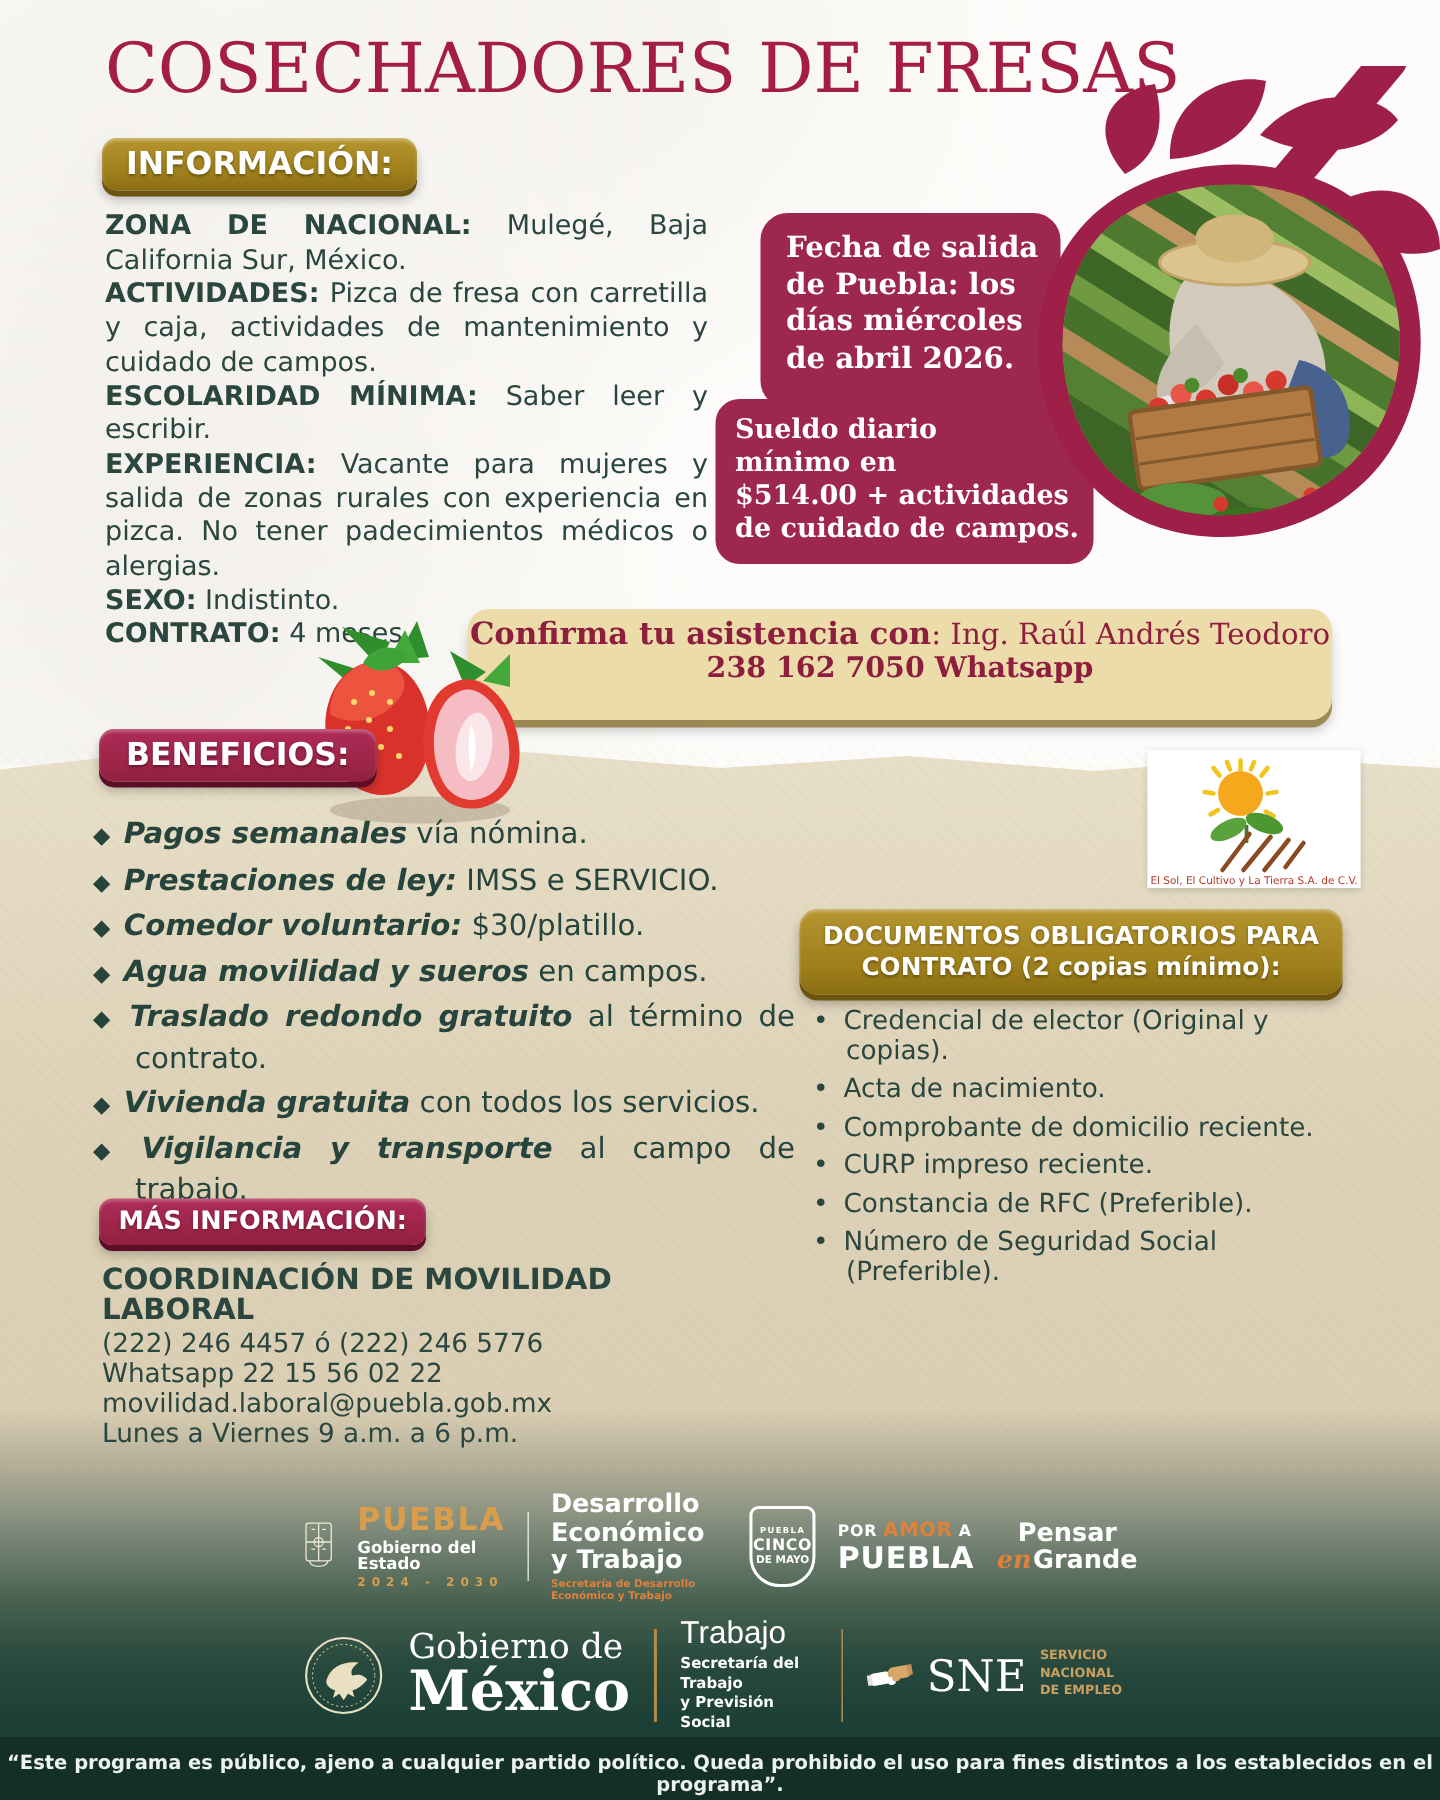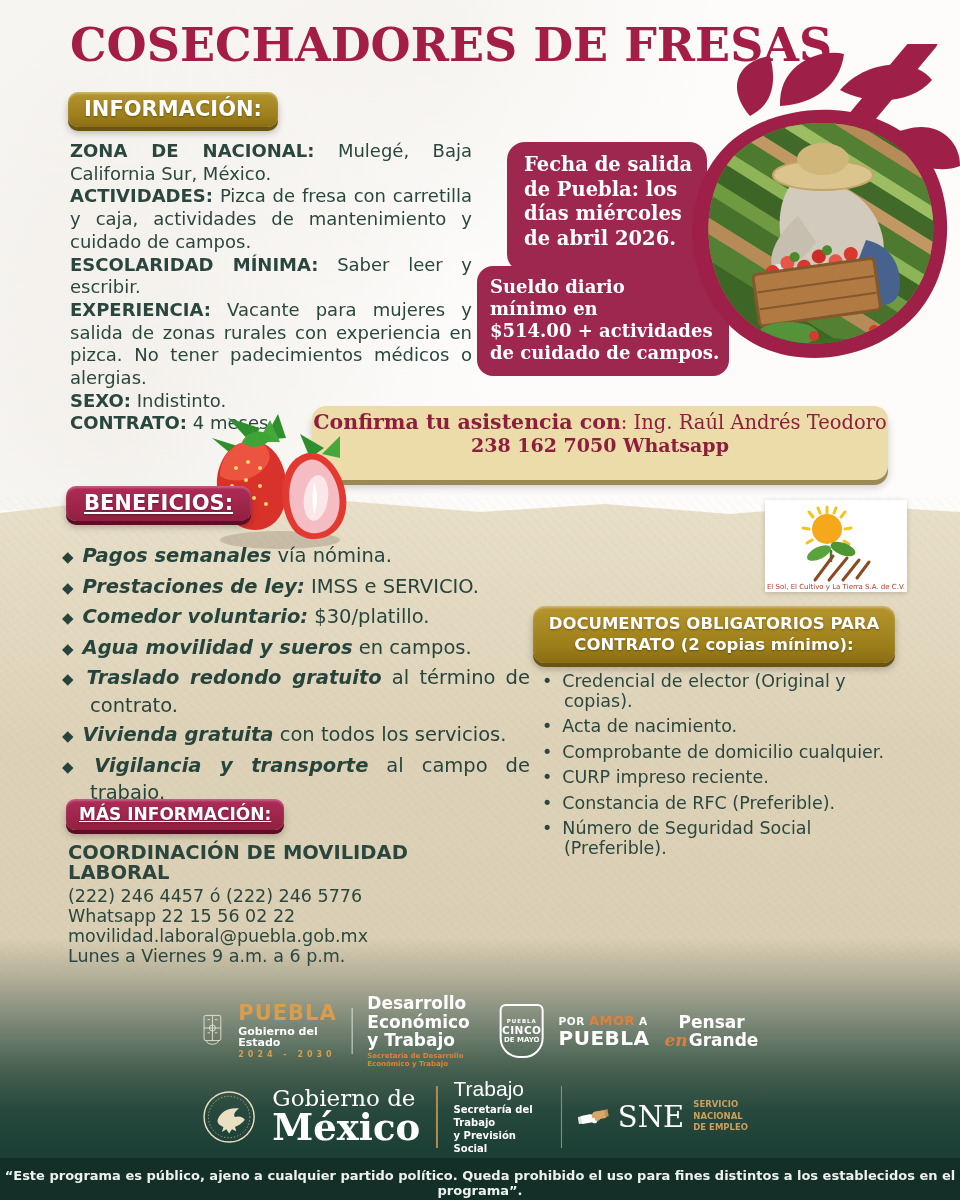--- a/index.html
+++ b/index.html
@@ -16,28 +16,28 @@
     background:linear-gradient(180deg,#e8dfc9 0%,#ddd2b7 35%,#d6cbb0 100%);
     clip-path:polygon(0 16px,9% 6px,22% 14px,36% 4px,50% 15px,63% 7px,76% 17px,88% 8px,100% 15px,100% 100%,0 100%);}
   .bg-grain{position:absolute;left:0;top:497px;width:960px;height:703px;opacity:.5;
     background:repeating-linear-gradient(47deg,rgba(150,128,88,.06) 0 2px,transparent 2px 7px),
                repeating-linear-gradient(-33deg,rgba(255,255,255,.10) 0 1px,transparent 1px 6px);}
   .footer-grad{position:absolute;left:0;top:938px;width:960px;height:262px;
     background:linear-gradient(180deg,rgba(214,203,176,0) 0%,#b0ac96 16%,#7c8878 32%,#46604f 50%,#27483d 66%,#1d4036 80%,#1c3e35 100%);}
   .disclaimer-strip{position:absolute;left:0;top:1158px;width:960px;height:42px;background:#132f28;}
   
   .title{position:absolute;left:70px;top:18px;font-family:"DejaVu Serif","Liberation Serif",serif;
-    font-weight:bold;font-size:46px;color:#a31d46;letter-spacing:0;white-space:nowrap;}
+    font-weight:normal;font-size:46px;color:#a31d46;letter-spacing:0;white-space:nowrap;}
   
   .badge{position:absolute;border-radius:10px;color:#fff;font-weight:bold;z-index:5;
     text-shadow:0 1px 2px rgba(0,0,0,.35);}
   .badge-gold{background:linear-gradient(180deg,#b5952e 0%,#9c7e1a 70%,#8a6d12 100%);
     box-shadow:0 4px 0 #6a5410,0 6px 7px rgba(0,0,0,.25),inset 0 2px 2px rgba(255,255,255,.3);}
   .badge-maroon{background:linear-gradient(180deg,#ae2c59 0%,#92203f 100%);
-    box-shadow:0 4px 0 #5c0e27,0 6px 7px rgba(0,0,0,.25),inset 0 2px 2px rgba(255,255,255,.25);text-decoration:underline;}
+    box-shadow:0 4px 0 #5c0e27,0 6px 7px rgba(0,0,0,.25),inset 0 2px 2px rgba(255,255,255,.25);}
   #info-badge{left:68px;top:92px;font-size:21px;padding:5px 16px 6px;}
   #beneficios-badge{left:66px;top:486px;font-size:21px;padding:5px 18px 6px;}
   #masinfo-badge{left:66px;top:799px;font-size:17px;padding:5px 13px 6px;border-radius:9px;}
   #docs-badge{left:533px;top:606px;width:362px;font-size:16.5px;line-height:21px;text-align:center;
     padding:7px 8px 8px;border-radius:12px;box-sizing:border-box;}
   
   .info-text{position:absolute;left:70px;top:140px;width:402px;font-size:18px;line-height:22.7px;
     color:#2a463e;text-align:justify;z-index:2;}
   .info-text p{margin:0;}
   .info-text b{font-weight:bold;}
@@ -290,21 +290,21 @@
       <line x1="78" y1="80" x2="94" y2="60"></line>
         <line x1="92" y1="78" x2="104" y2="62"></line>
     </g>
     <text x="71" y="89" text-anchor="middle" font-size="7" fill="#b33a2a" font-family="DejaVu Sans, sans-serif">El Sol, El Cultivo y La Tierra S.A. de C.V.</text>
   </svg>
 
   <div class="badge badge-gold" id="docs-badge">DOCUMENTOS OBLIGATORIOS PARA CONTRATO (2 copias mínimo):</div>
   <ul class="docs-list">
     <li><span class="dot">•</span><span>Credencial de elector (Original y copias).</span></li>
     <li><span class="dot">•</span><span>Acta de nacimiento.</span></li>
-    <li><span class="dot">•</span><span>Comprobante de domicilio cualquier.</span></li>
+    <li><span class="dot">•</span><span>Comprobante de domicilio reciente.</span></li>
     <li><span class="dot">•</span><span>CURP impreso reciente.</span></li>
     <li><span class="dot">•</span><span>Constancia de RFC (Preferible).</span></li>
     <li><span class="dot">•</span><span>Número de Seguridad Social (Preferible).</span></li>
   </ul>
 
   <div class="badge badge-maroon" id="masinfo-badge">MÁS INFORMACIÓN:</div>
   <div class="contact">
     <p class="head">COORDINACIÓN DE MOVILIDAD LABORAL</p>
     <p>(222) 246 4457 ó (222) 246 5776</p>
     <p>Whatsapp 22 15 56 02 22</p>

